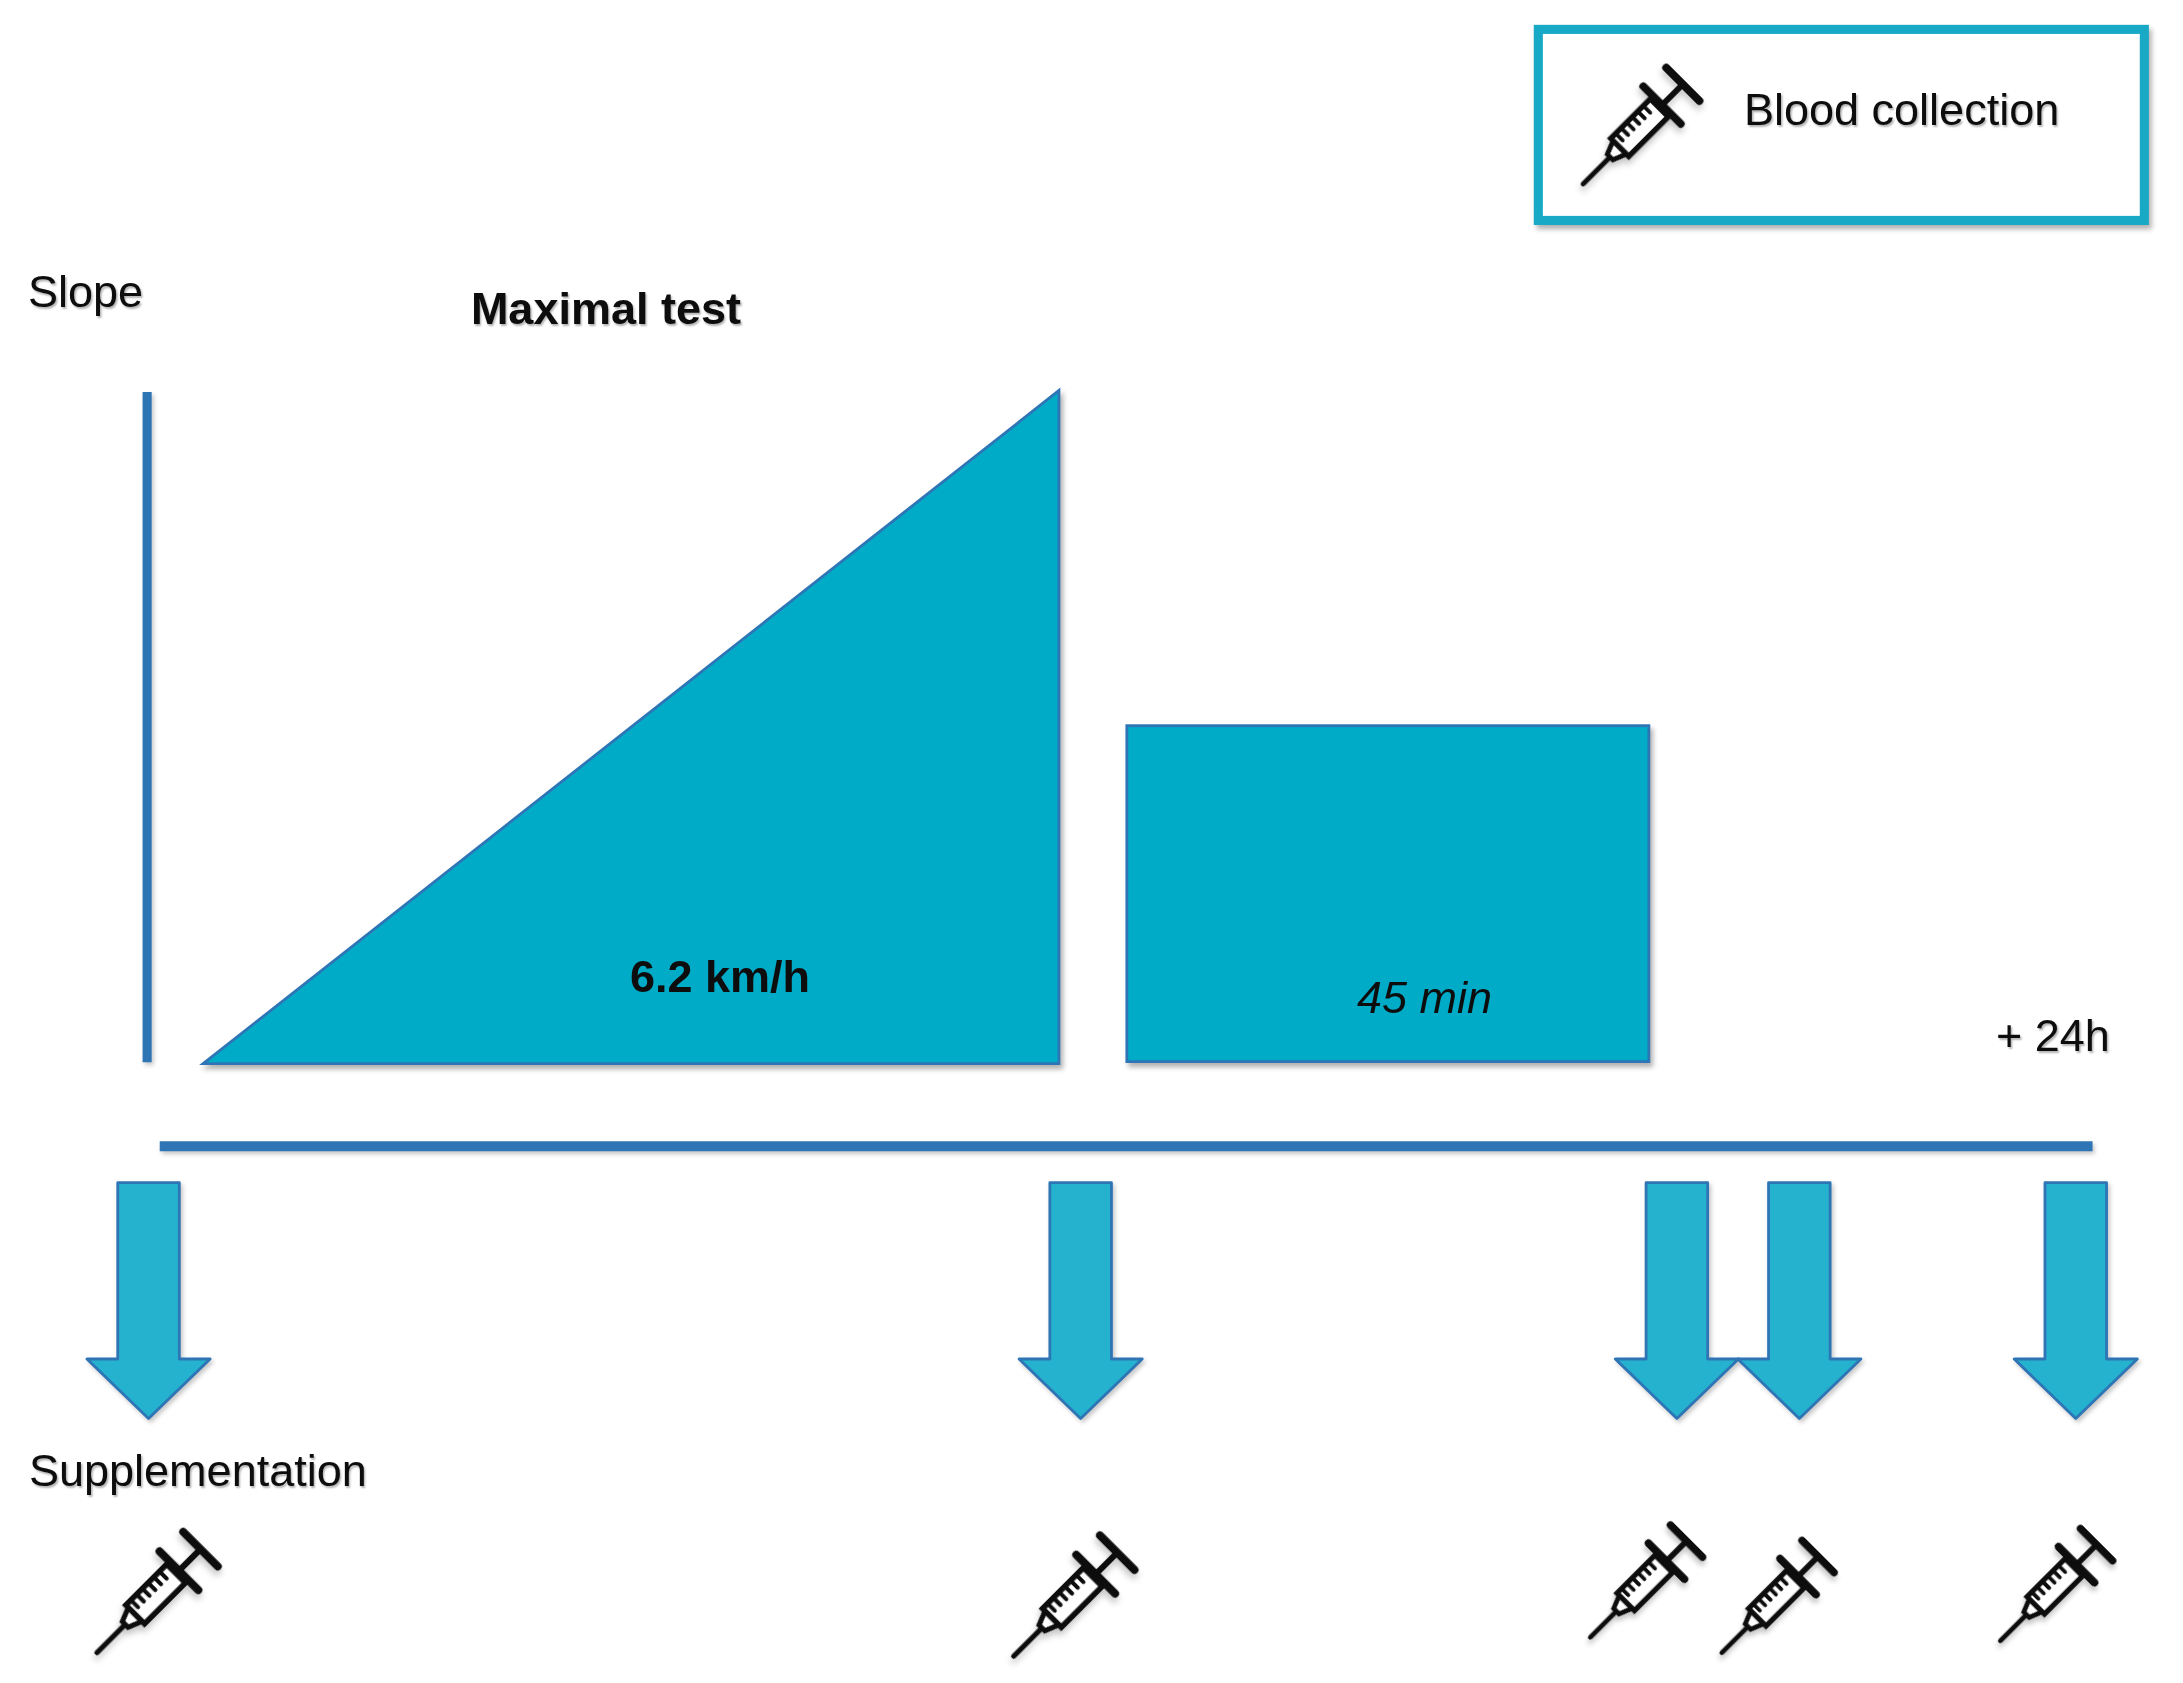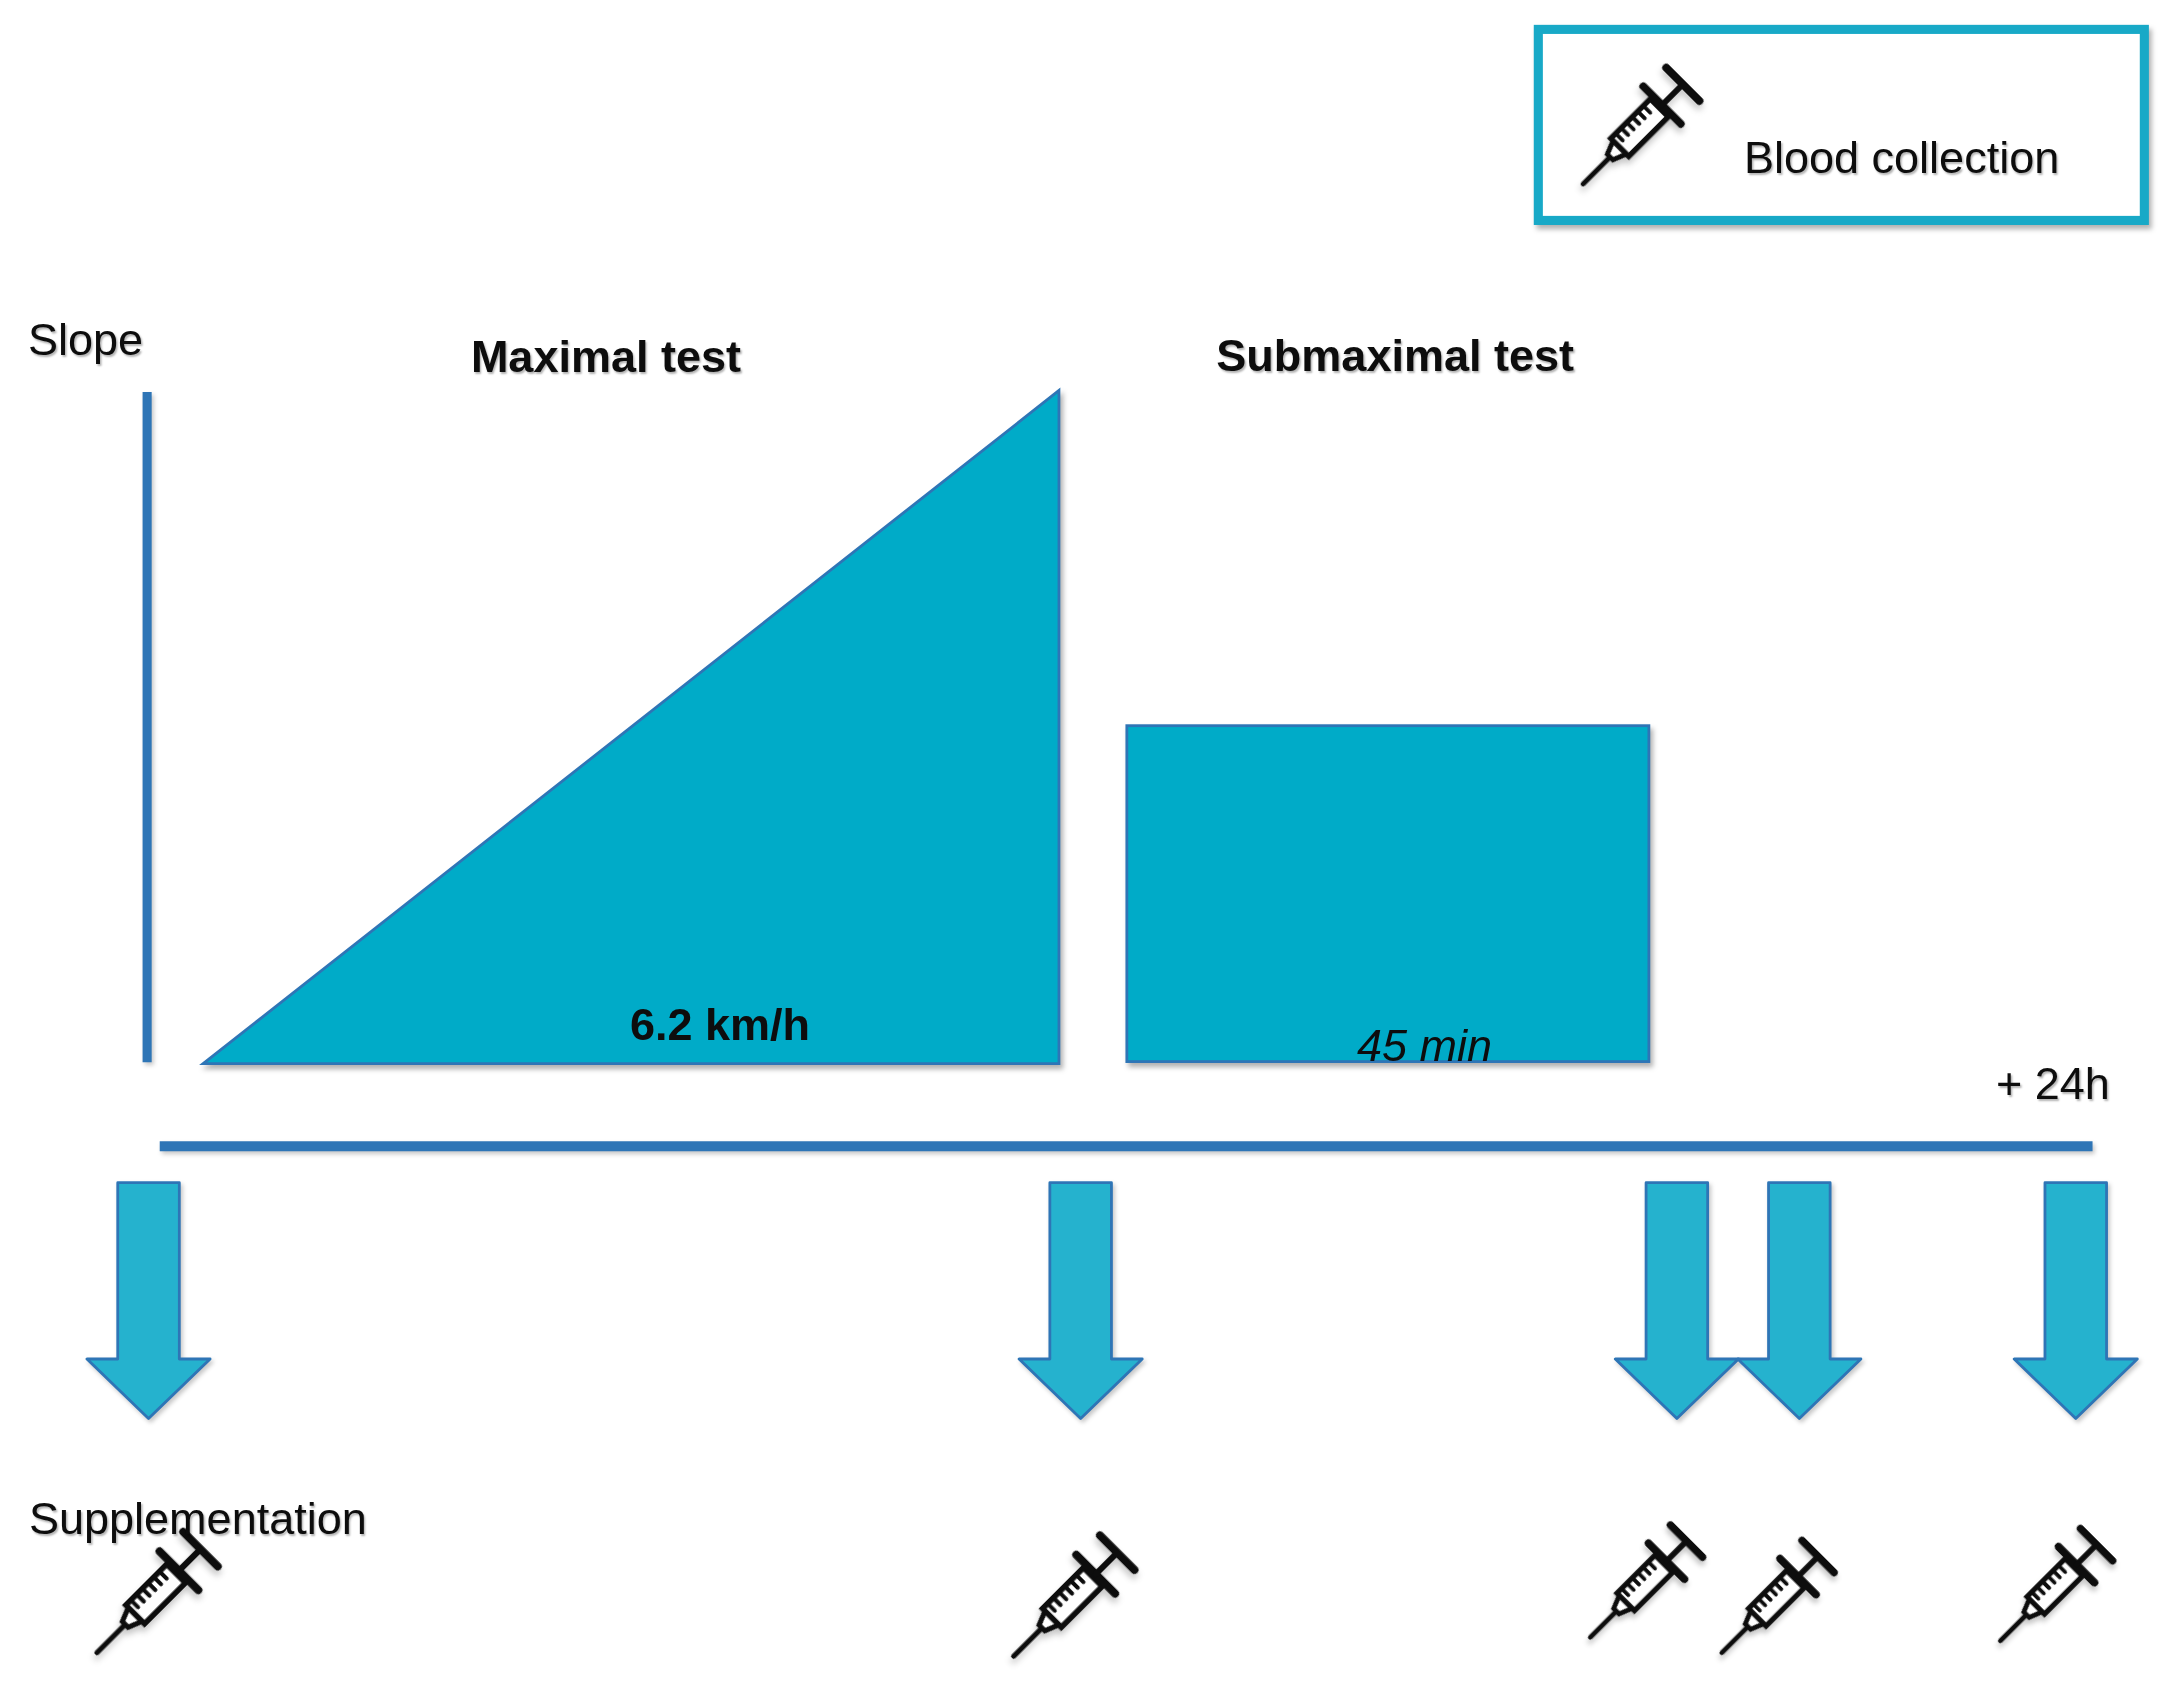--- a/index.html
+++ b/index.html
@@ -13,21 +13,20 @@
   .overlay {
     position:absolute; left:0; top:0;
   }
   .lbl {
     position:absolute;
     color:#0d0d0d;
     font-size:45px;
     line-height:1.1;
     white-space:nowrap;
     text-shadow:1.4px 2.1px 2.1px rgba(0,0,0,0.30);
-    margin-top:48px;
   }
   .bold { font-weight:700; }
   .center { text-align:right; }
   .sh  { filter:drop-shadow(4px 6px 4px rgba(0,0,0,0.30)); }
   .sh2 { filter:drop-shadow(3px 4px 3px rgba(0,0,0,0.22)); }
 </style>
 </head>
 <body>
 
 <div class="canvas">
@@ -72,21 +71,20 @@
     <use href="#syringe-def" class="sh2" transform="translate(1545,2270) rotate(45) scale(1.45)"></use>
     <use href="#syringe-def" class="sh2" transform="translate(2362,2250) rotate(45) scale(1.35)"></use>
     <use href="#syringe-def" class="sh2" transform="translate(2550,2272) rotate(45) scale(1.35)"></use>
     <use href="#syringe-def" class="sh2" transform="translate(2948,2255) rotate(45) scale(1.35)"></use>
   </svg>
 
   <div class="lbl" style="left:28px; top:267px;">Slope</div>
 
   <div class="lbl bold center" style="left:391px; top:284px; width:350px;">Maximal test</div>
 
-  <div class="lbl bold center" style="left:1154px; top:283px; width:420px;">Submaximal test</div>
 
   <div class="lbl center" style="left:600px; top:952px; width:210px; text-shadow:none;font-weight:bold;">6.2 km/h</div>
 
   <div class="lbl center" style="left:1282px; top:973px; width:210px; text-shadow:none;font-style:italic;">45 min</div>
 
   <div class="lbl" style="left:1996px; top:1011px;">+ 24h</div>
 
   <div class="lbl" style="left:29px; top:1446px;">Supplementation</div>
 
 

